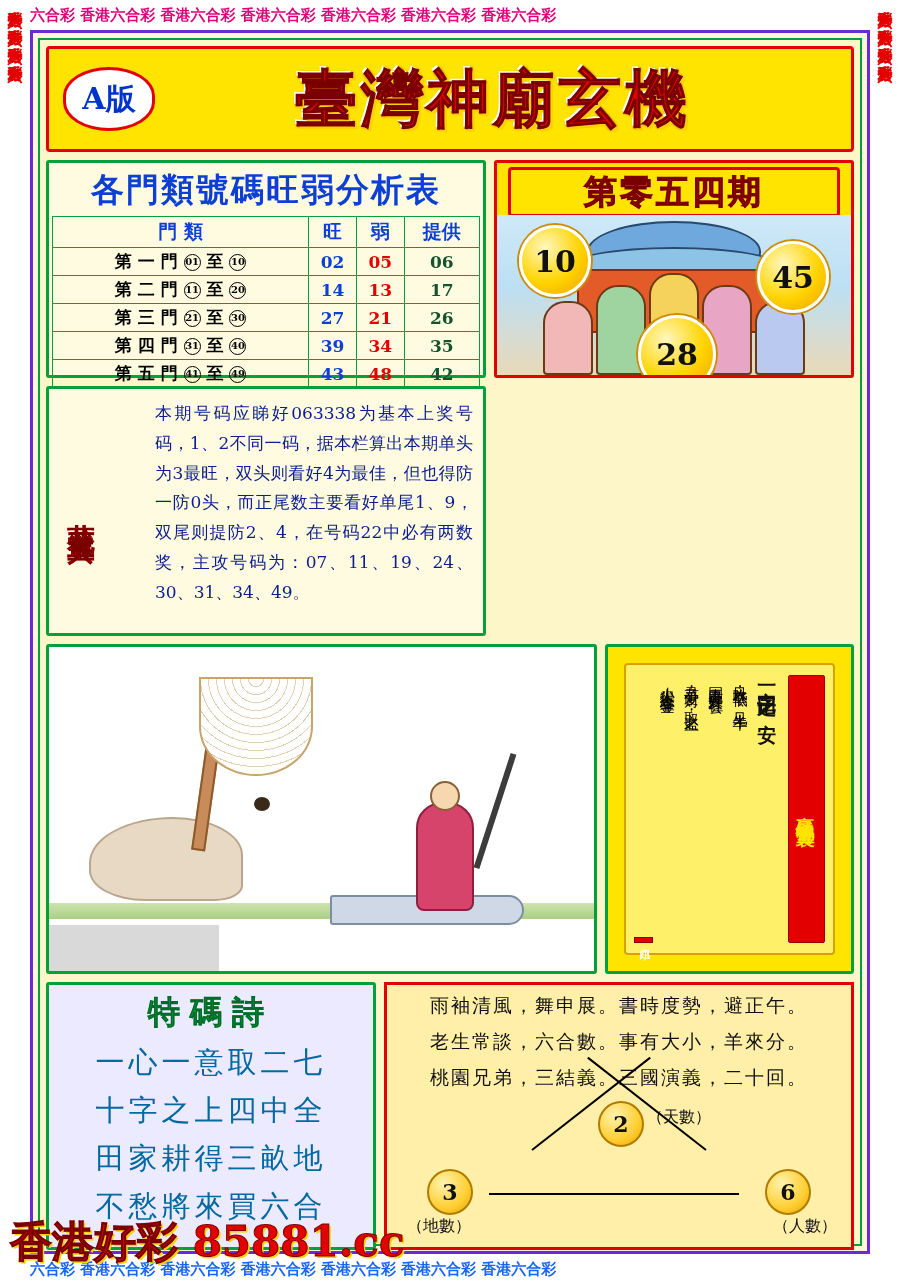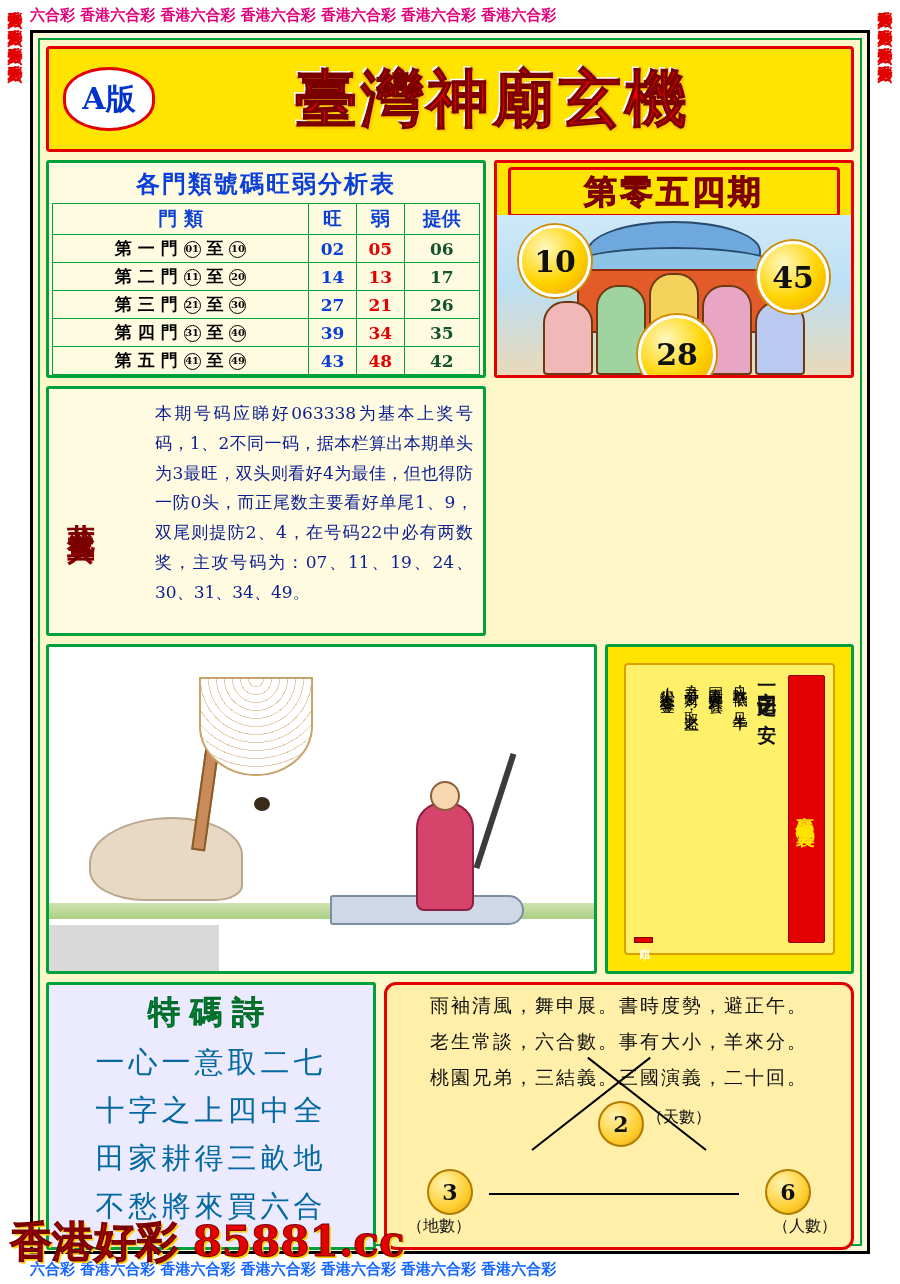--- a/index.html
+++ b/index.html
@@ -28,21 +28,21 @@
   .vtext{
     writing-mode:vertical-rl;text-orientation:upright;
     font-size:15px;font-weight:bold;line-height:30px;
     white-space:nowrap;
   }
   .c1{color:#e2007a}.c2{color:#1565ff}.c6{color:#e20000}
   
   .inner{
     position:absolute;left:30px;top:30px;width:840px;height:1224px;
     background:#fdf6d8;
-    border:3px solid #000000;box-sizing:border-box;
+    border:3px solid #6d28d9;box-sizing:border-box;
   }
   .sheet{
     position:absolute;left:5px;top:5px;right:5px;bottom:5px;
     background:#fdf6c9;border:2px solid #00a03c;box-sizing:border-box;
     padding:6px;
   }
   
   .title-banner{
     position:relative;height:100px;background:#ffe400;
     border:3px solid #e20000;border-radius:4px;
@@ -63,21 +63,21 @@
     -webkit-text-stroke:1px #7a0000;
     padding-right:20px;
   }
   
   .row2{display:flex;gap:8px;margin-top:8px;height:218px;}
   .tblbox{
     width:440px;background:#fffbe0;border:3px solid #00a03c;border-radius:3px;
     box-sizing:border-box;padding:3px;
   }
   .tbl-title{
-    text-align:center;font-size:24px;font-weight:bold;color:#0b3fd6;
+    text-align:center;font-size:33px;font-weight:bold;color:#0b3fd6;
     font-family:"DejaVu Serif","Liberation Serif",serif;
     letter-spacing:2px;padding:2px 0 3px;
   }
   table.analysis{border-collapse:collapse;width:100%;}
   table.analysis td,table.analysis th{
     border:1px solid #00a03c;text-align:center;
     font-size:17px;font-weight:bold;padding:2px 0;
     font-family:"DejaVu Serif","Liberation Serif",serif;
   }
   table.analysis th{color:#0b3fd6;font-size:19px;}
@@ -262,21 +262,21 @@
     text-align:center;font-size:32px;font-weight:bold;color:#00a03c;
     letter-spacing:10px;font-family:"DejaVu Serif","Liberation Serif",serif;
     -webkit-text-stroke:0.5px #026b2a;
   }
   .poem-line{
     text-align:center;font-size:29px;color:#0369a1;letter-spacing:4px;
     font-family:"DejaVu Serif","Liberation Serif",serif;
     margin-top:8px;
   }
   .rightbottom{
-    flex:1;background:#ffefa8;border:3px solid #e20000;border-radius:12px;
+    flex:1;background:#ffefa8;border:3px solid #e20000;border-radius:0;
     box-sizing:border-box;padding:8px 10px;position:relative;
   }
   .verse{
     font-size:19px;color:#111;letter-spacing:2px;margin-bottom:10px;
     font-family:"DejaVu Serif","Liberation Serif",serif;text-align:center;
   }
   .triangle-wrap{position:relative;height:120px;margin-top:4px;}
   .tnode{
     position:absolute;width:42px;height:42px;border-radius:50%;
     background:radial-gradient(circle at 35% 30%,#fff3b0,#ffcf33 60%,#e8a400);

